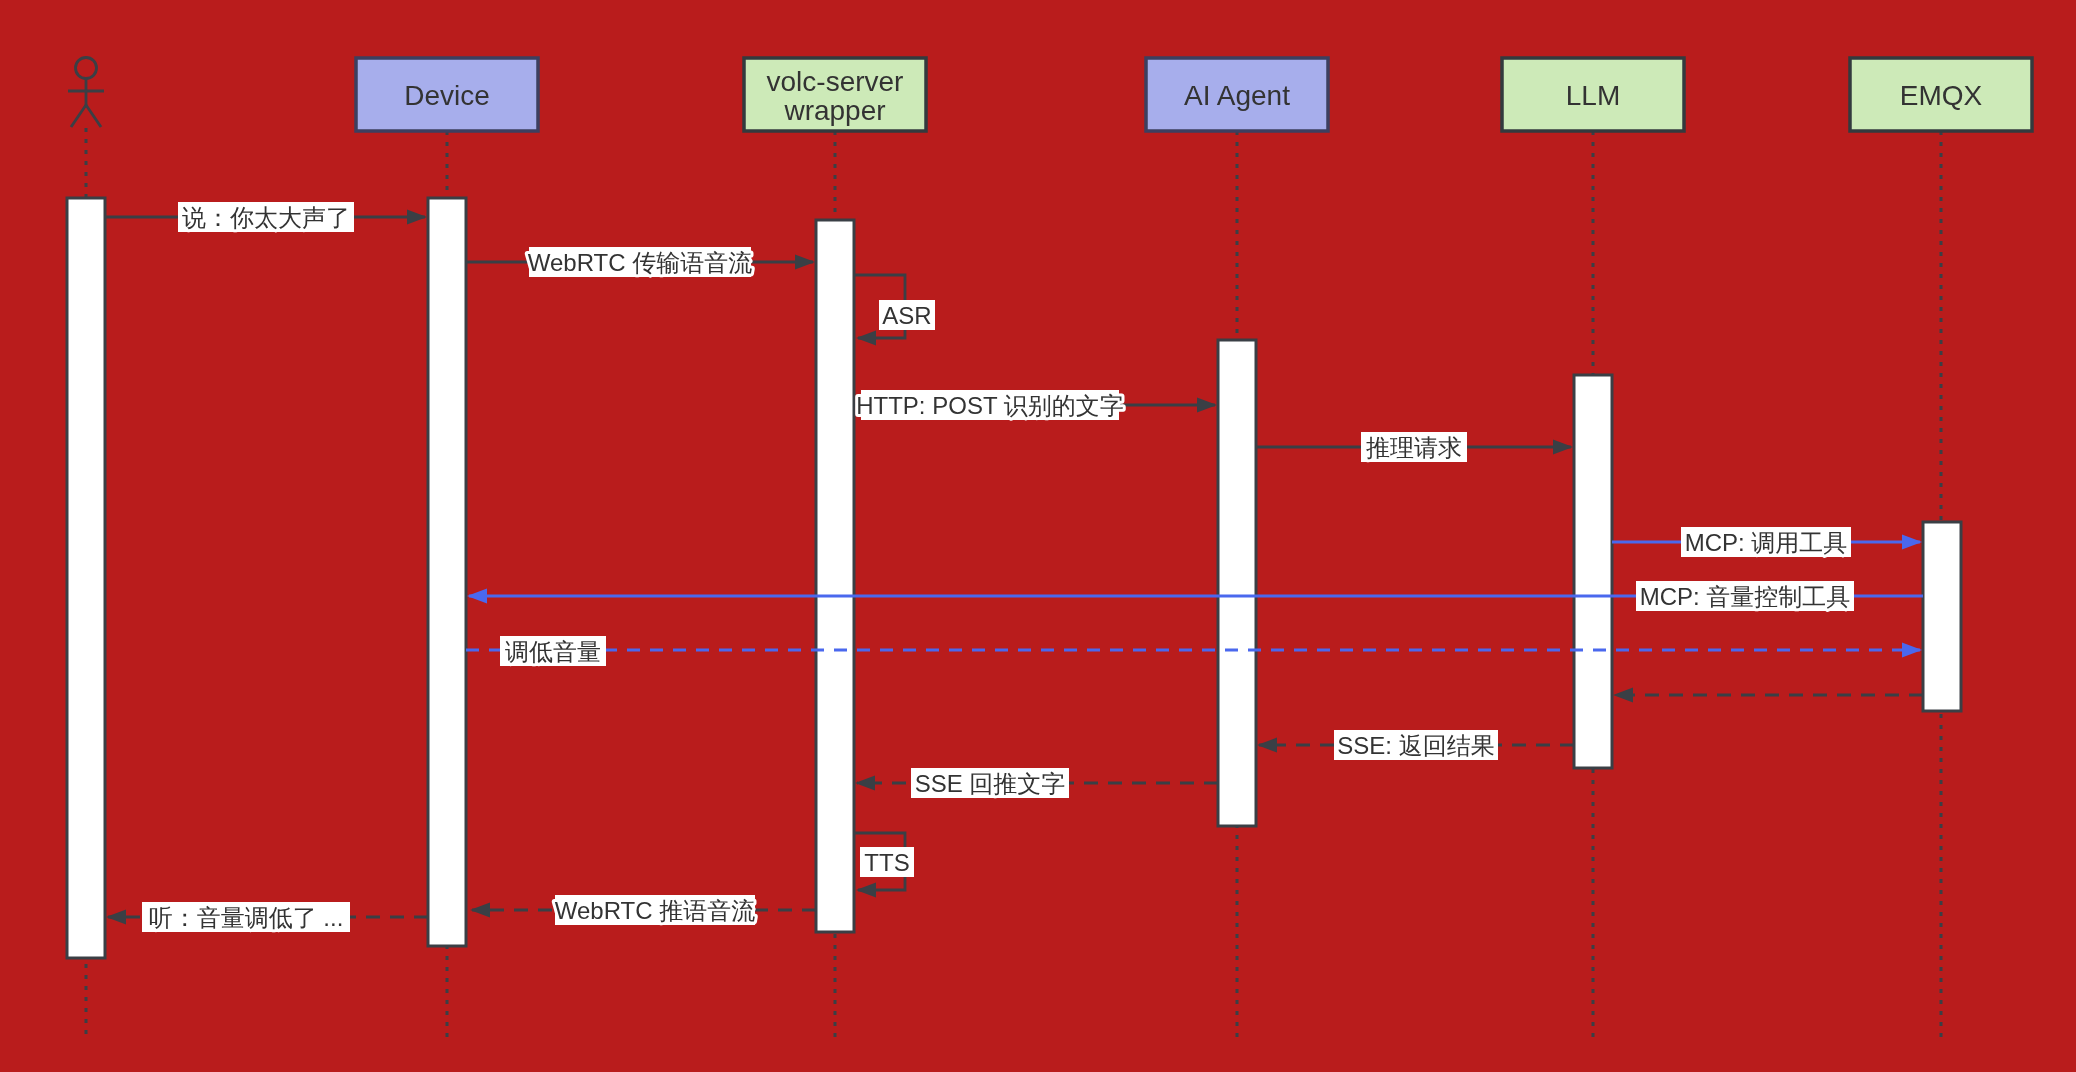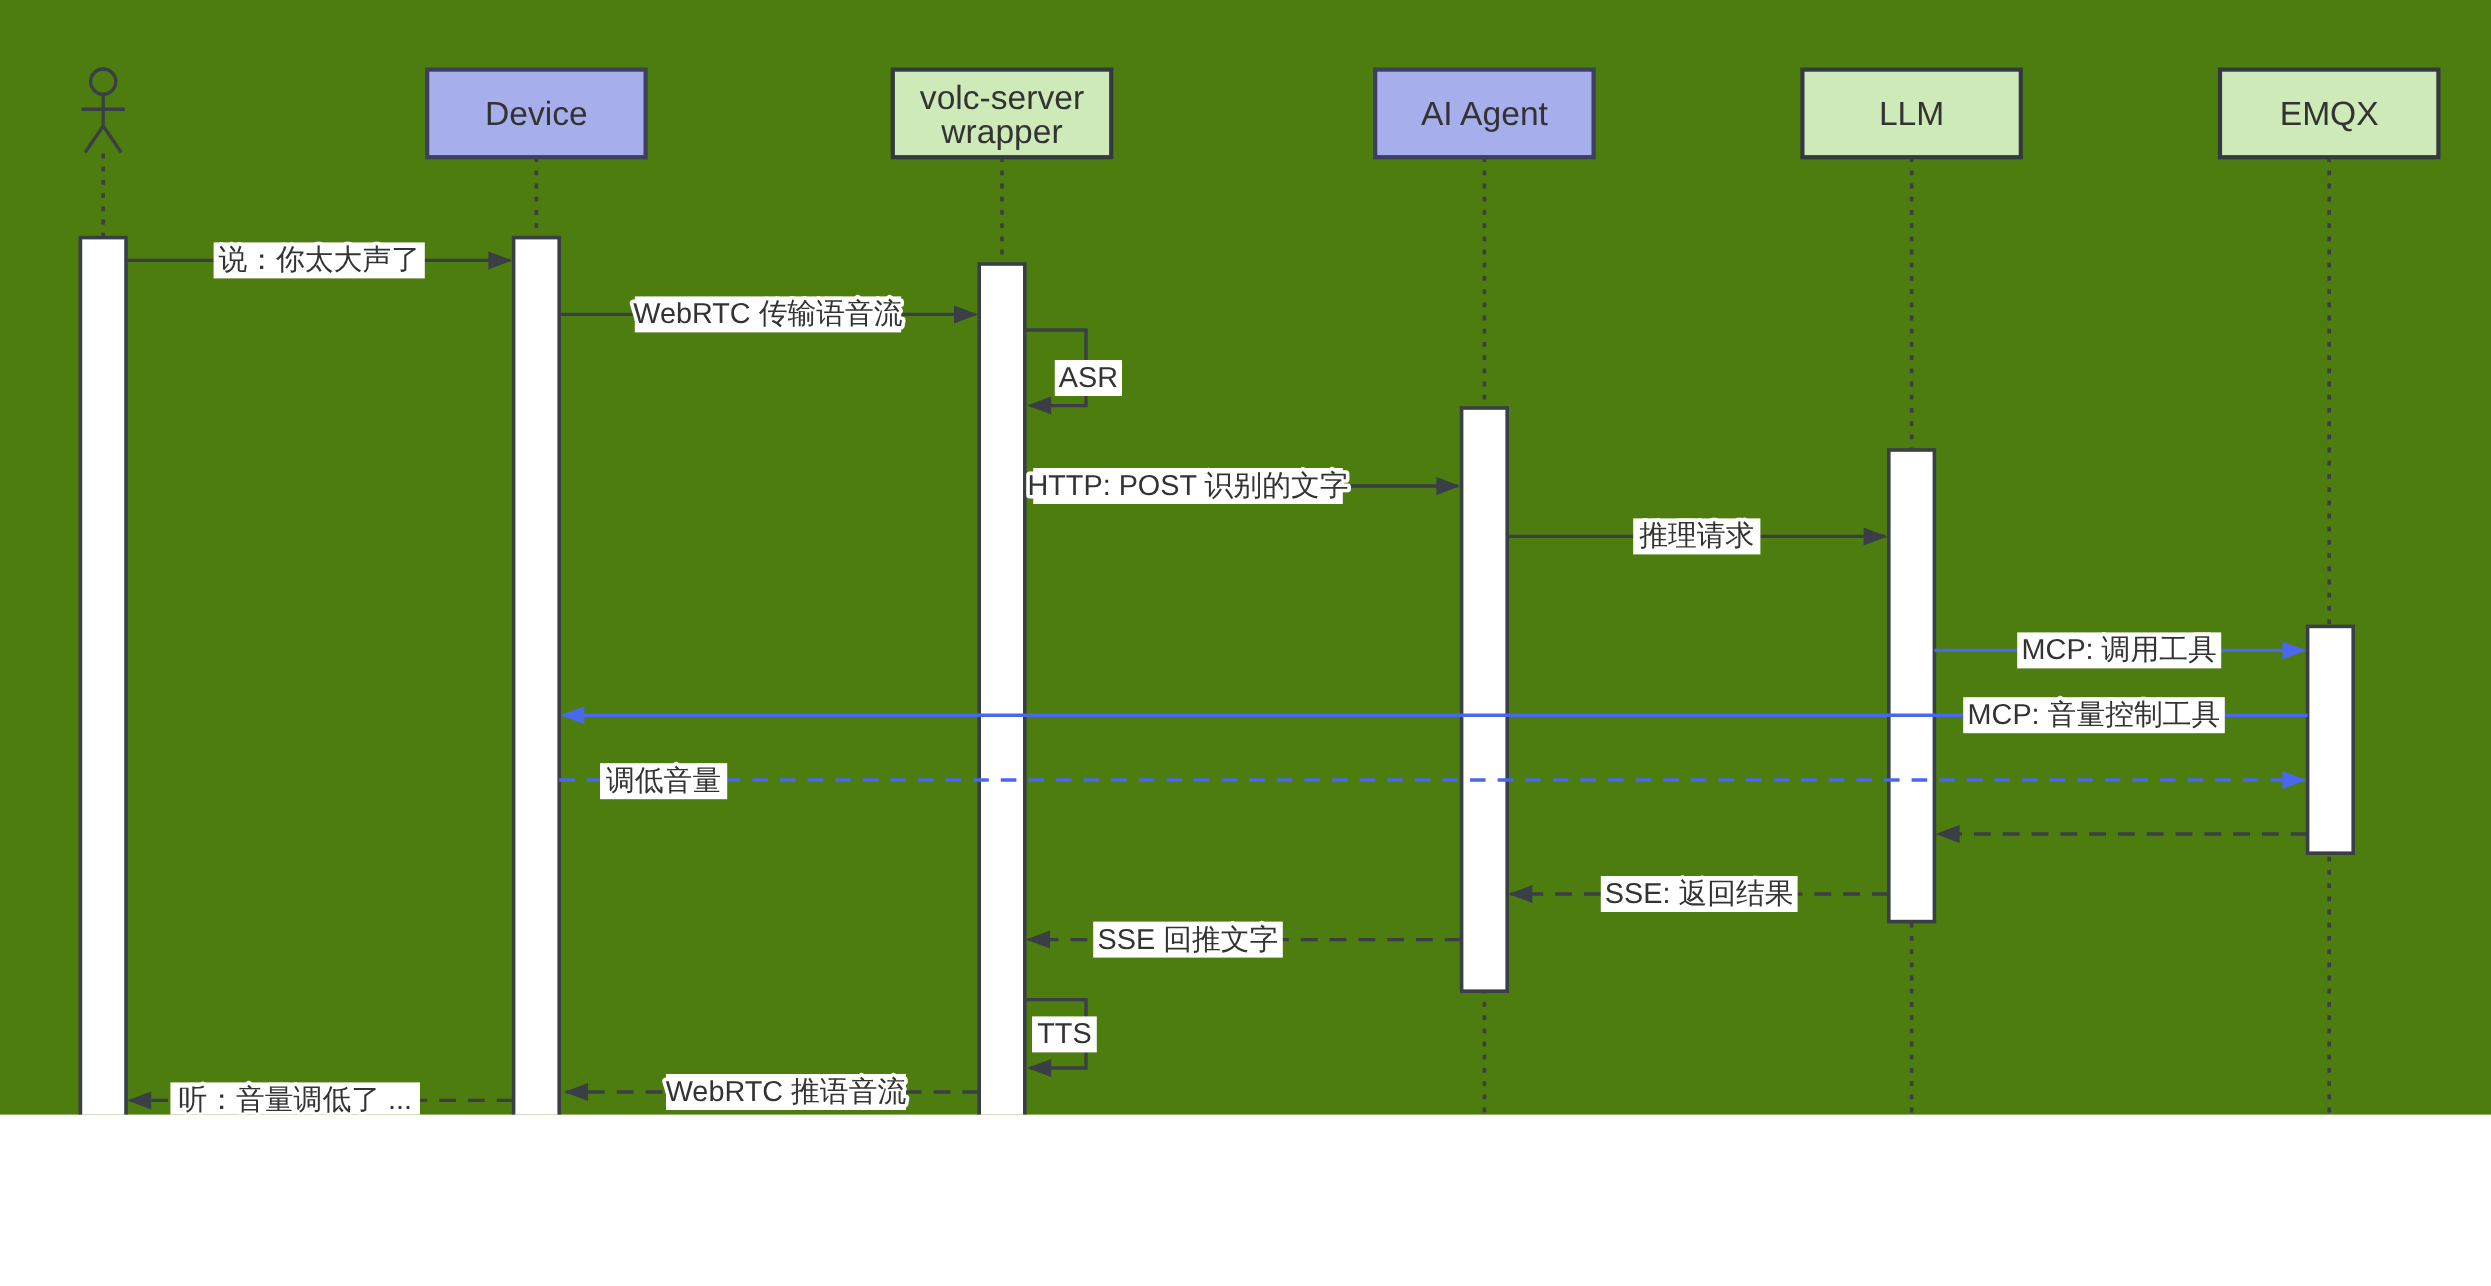--- a/index.html
+++ b/index.html
@@ -3,22 +3,22 @@
 <meta charset="utf-8">
 <style>
   html, body {
     margin: 0;
     padding: 0;
     background: #ffffff;
   }
   .canvas {
     position: relative;
     width: 2076px;
-    height: 929px;
-    background: #4d7c0f;
+    height: 1072px;
+    background: #b91c1c;
     overflow: hidden;
   }
   svg text {
     font-family: "Liberation Sans", "DejaVu Sans", sans-serif;
     fill: #333333;
   }
   .participant-label {
     font-size: 28px;
   }
   .msg-label {

